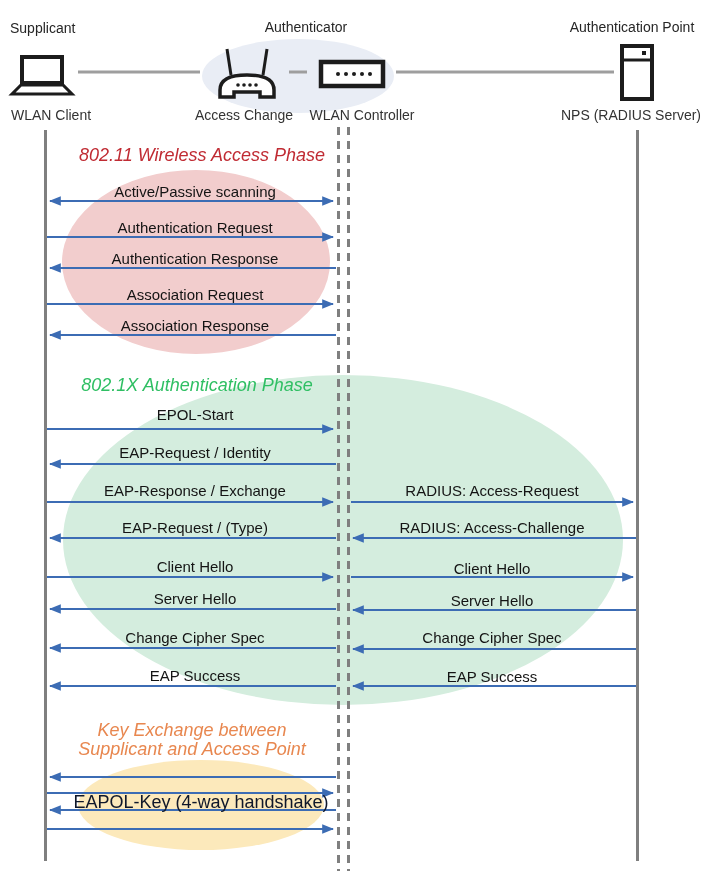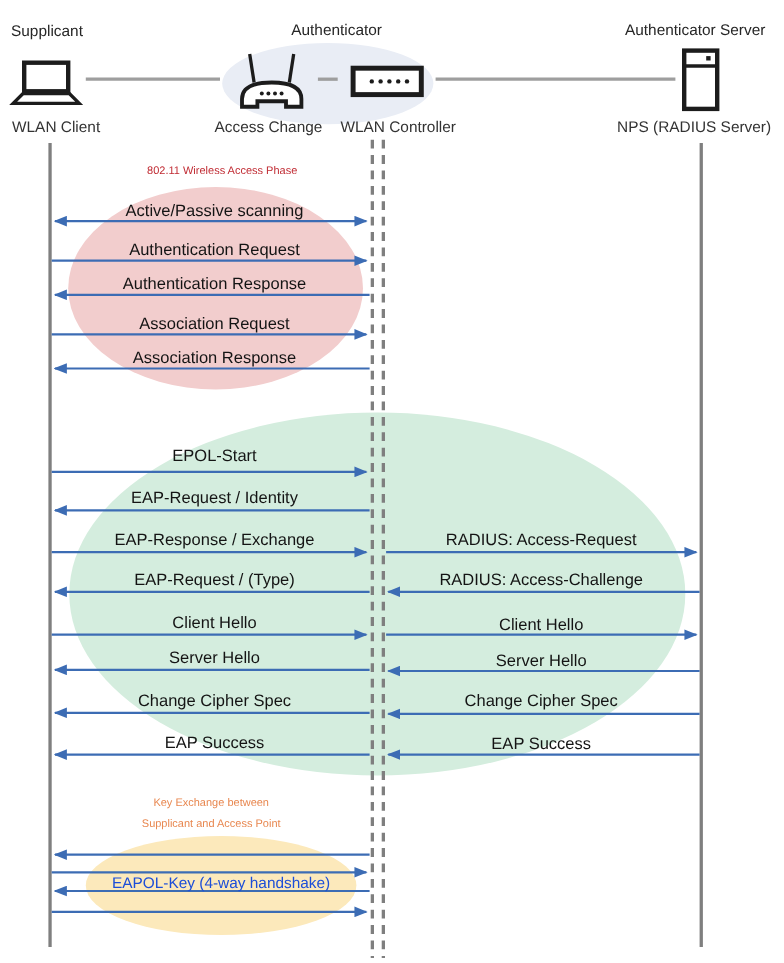--- a/index.html
+++ b/index.html
@@ -6,25 +6,25 @@
   .stage{
     position:relative;width:713px;height:875px;background:#ffffff;
     font-family:"Liberation Sans", sans-serif;overflow:hidden;
   }
   .stage svg.underlay{position:absolute;left:0;top:0;}
   .t{position:absolute;white-space:nowrap;transform:translateX(-50%);line-height:17px;}
   .t.left-align{transform:none;}
   .hdr{font-size:14px;color:#262626;}
   .node-lbl{font-size:14px;color:#333333;}
   .msg{font-size:15px;color:#141414;}
-  .phase{font-size:10px;}
+  .phase{font-size:18px;font-style:italic;}
   .phase.red{color:#C02B33;}
   .phase.green{color:#2FBF63;}
   .phase.orange{color:#E8874F;}
-  .hs{font-size:14px;color:#1d4ed8;}
+  .hs{font-size:18px;color:#0f172a;}
 </style>
 </head>
 <body>
 
 <div class="stage">
 
   <svg class="underlay" width="713" height="875" viewBox="0 0 713 875">
     <defs>
       <marker id="ah-r" viewBox="0 0 10 8" refX="9" refY="4" markerWidth="6" markerHeight="5" orient="auto">
         <path d="M0,0 L10,4 L0,8 Z" fill="#3C6CB4"></path>
@@ -113,34 +113,35 @@
       <line x1="353" y1="538" x2="636" y2="538" marker-start="url(#ah-l)"></line>
       <line x1="351" y1="577" x2="633" y2="577" marker-end="url(#ah-r)"></line>
       <line x1="353" y1="610" x2="636" y2="610" marker-start="url(#ah-l)"></line>
       <line x1="353" y1="649" x2="636" y2="649" marker-start="url(#ah-l)"></line>
       <line x1="353" y1="686" x2="636" y2="686" marker-start="url(#ah-l)"></line>
     </g>
   </svg>
 
   <div class="t hdr left-align" style="left:10px;top:20px">Supplicant</div>
   <div class="t hdr" style="left:306px;top:19px">Authenticator</div>
-  <div class="t hdr" style="left:632px;top:19px">Authenticator Server</div>
+  <div class="t hdr" style="left:632px;top:19px">Authentication Point</div>
 
   <div class="t node-lbl" style="left:51px;top:107px">WLAN Client</div>
   <div class="t node-lbl" style="left:244px;top:107px">Access Change</div>
   <div class="t node-lbl" style="left:362px;top:107px">WLAN Controller</div>
   <div class="t node-lbl" style="left:631px;top:107px">NPS (RADIUS Server)</div>
 
   <div class="t phase red" style="left:202px;top:147px">802.11 Wireless Access Phase</div>
   <div class="t msg" style="left:195px;top:183px">Active/Passive scanning</div>
   <div class="t msg" style="left:195px;top:219px">Authentication Request</div>
   <div class="t msg" style="left:195px;top:250px">Authentication Response</div>
   <div class="t msg" style="left:195px;top:286px">Association Request</div>
   <div class="t msg" style="left:195px;top:317px">Association Response</div>
 
+  <div class="t phase green" style="left:197px;top:377px">802.1X Authentication Phase</div>
   <div class="t msg" style="left:195px;top:406px">EPOL-Start</div>
   <div class="t msg" style="left:195px;top:444px">EAP-Request / Identity</div>
   <div class="t msg" style="left:195px;top:482px">EAP-Response / Exchange</div>
   <div class="t msg" style="left:195px;top:519px">EAP-Request / (Type)</div>
   <div class="t msg" style="left:195px;top:558px">Client Hello</div>
   <div class="t msg" style="left:195px;top:590px">Server Hello</div>
   <div class="t msg" style="left:195px;top:629px">Change Cipher Spec</div>
   <div class="t msg" style="left:195px;top:667px">EAP Success</div>
 
   <div class="t msg" style="left:492px;top:519px">RADIUS: Access-Challenge</div>

